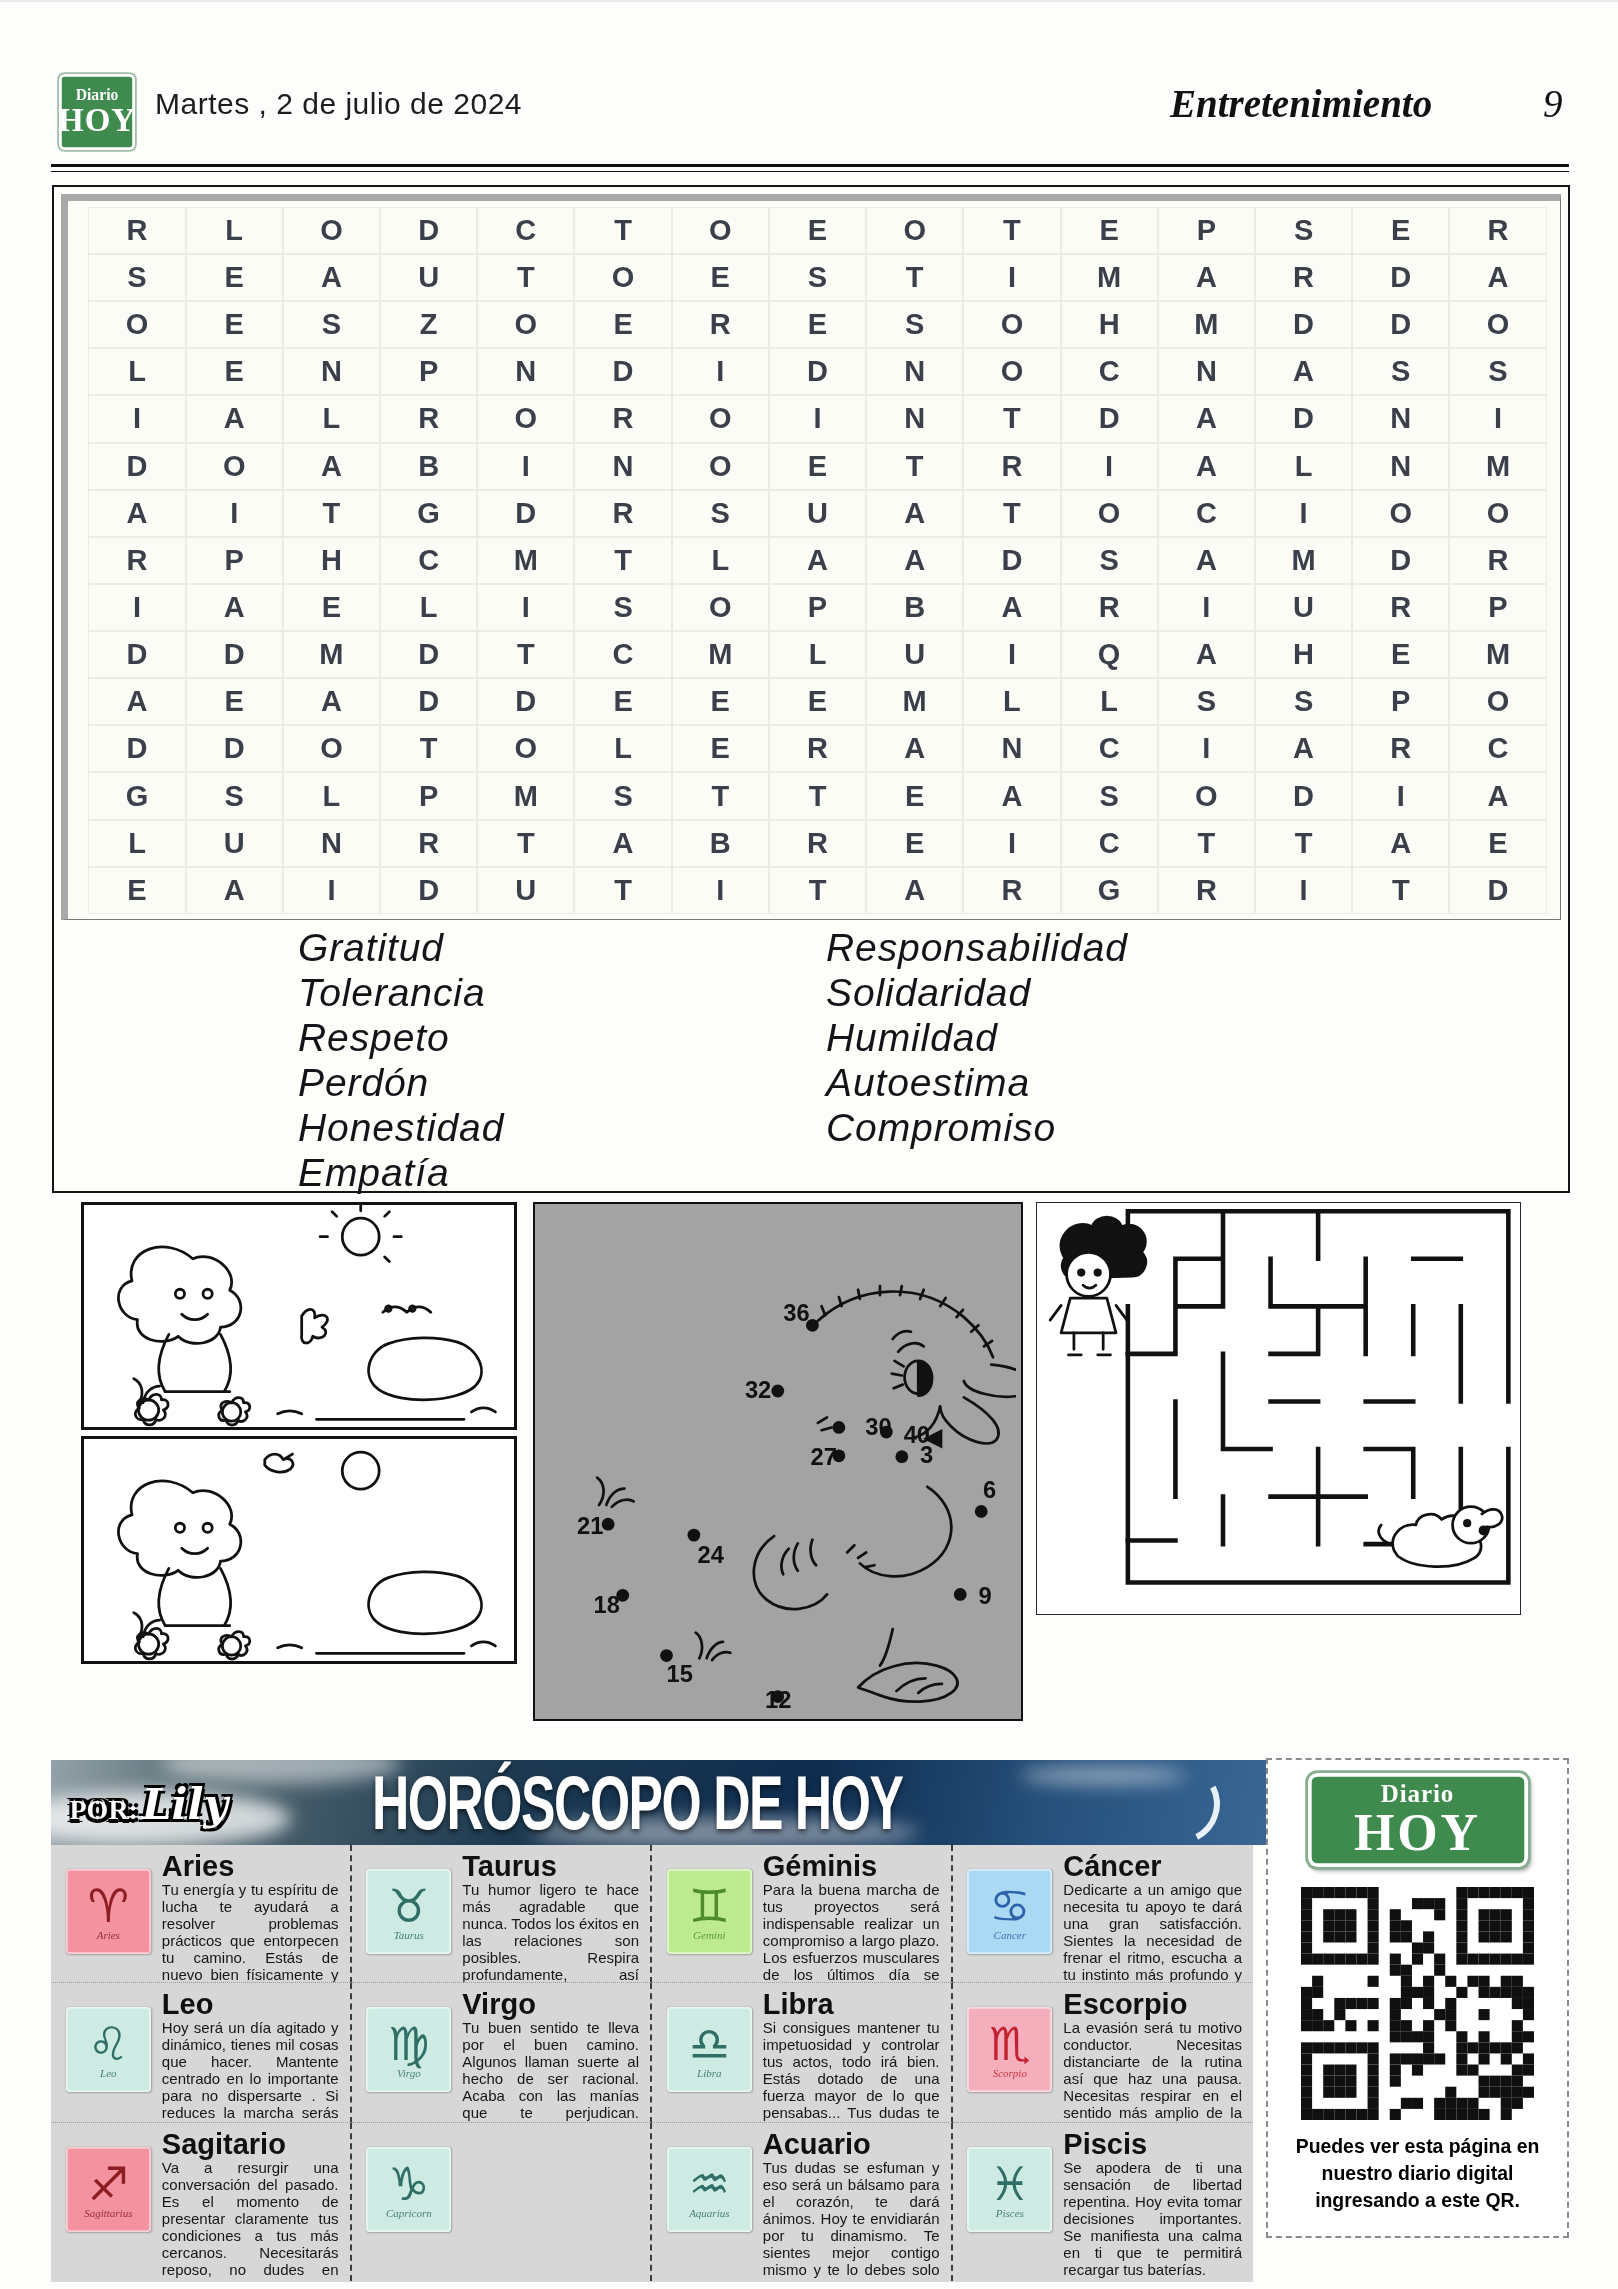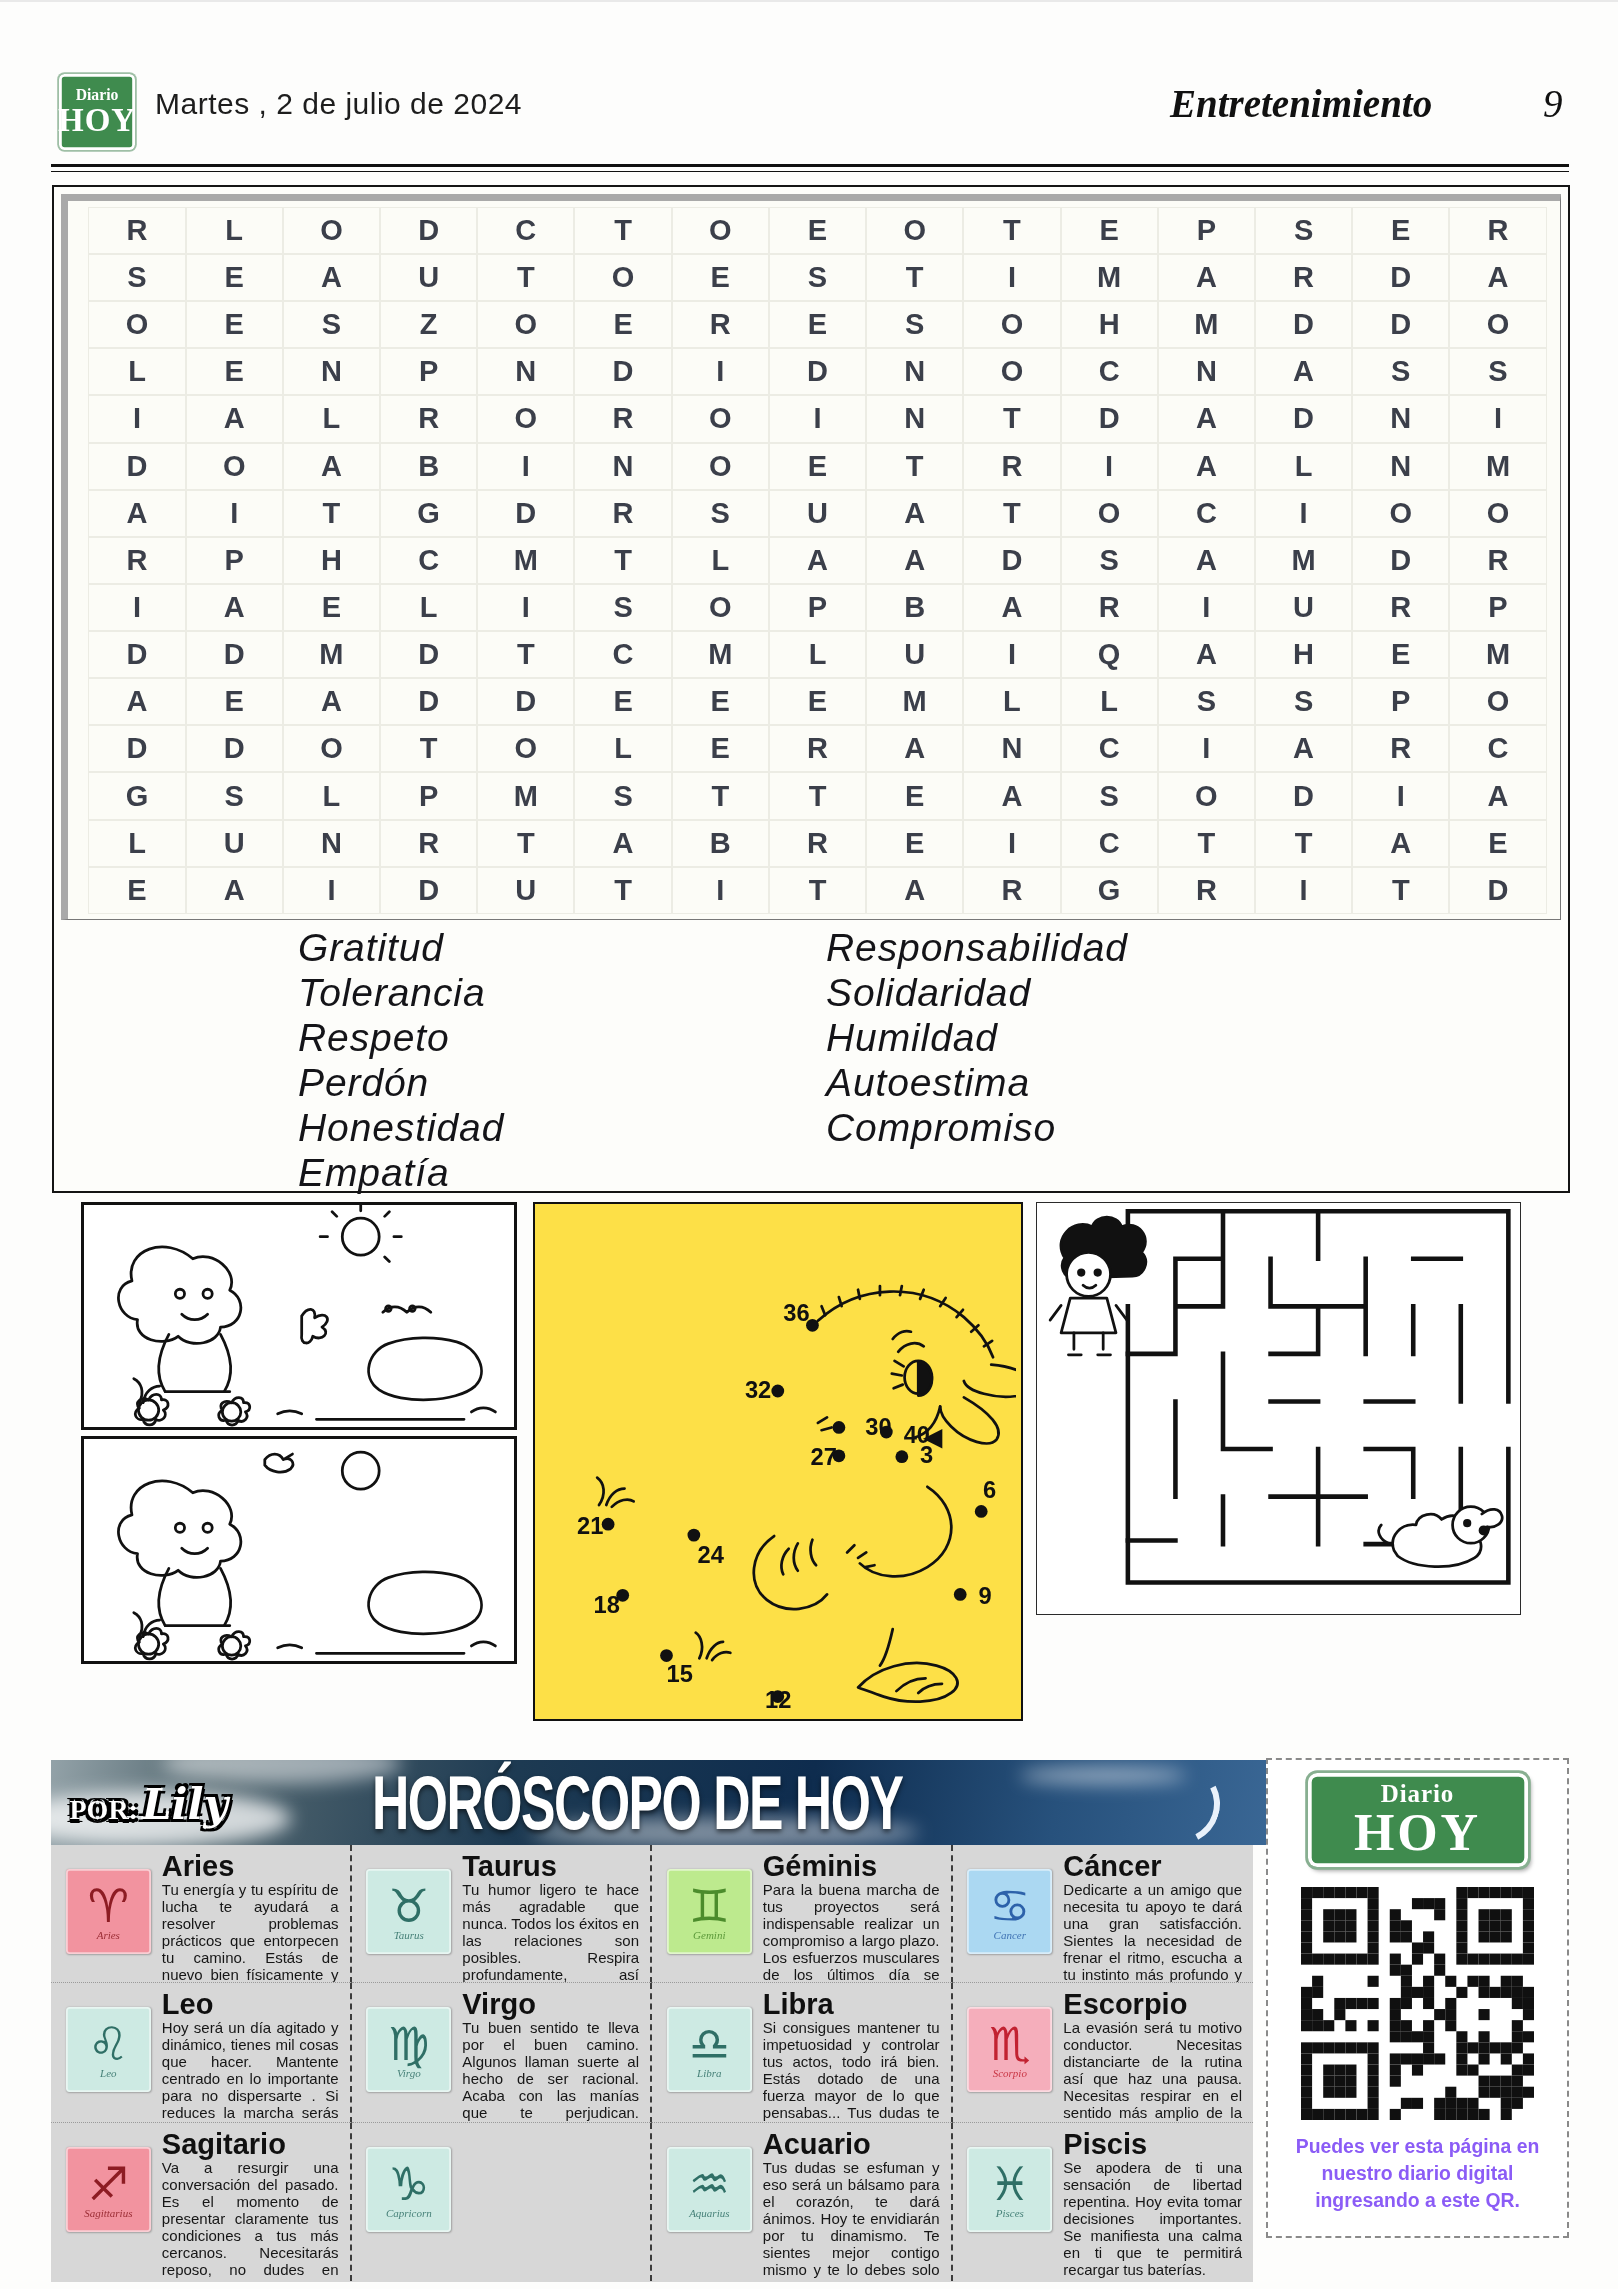--- a/index.html
+++ b/index.html
@@ -33,21 +33,21 @@
   .ws-col{position:absolute;top:0;list-style:none;margin:0;padding:0;
         font-size:39px;color:#141418;letter-spacing:0.9px;}
   .ws-col li{line-height:45px;font-style:italic;}
   .ws-col.left{left:244px;}
   .ws-col.right{left:772px;}
 
   
   .diff-box{position:absolute;left:81px;top:1200px;width:436px;}
   .diff-panel{border:3.7px solid #111;background:#fff;margin-bottom:5.5px;}
   .dots-box{position:absolute;left:533px;top:1200px;width:486px;height:515px;
-        border:2.8px solid #111;background:#fde047;}
+        border:2.8px solid #111;background:#a3a3a3;}
   .maze-box{position:absolute;left:1036px;top:1200px;width:483px;height:411px;
         border:1.8px solid #2a2a2a;background:#fff;}
   .dot-label{font-weight:bold;font-size:26px;fill:#111;font-family:"Liberation Sans",sans-serif;}
 
   
   .horo-banner{position:absolute;left:51px;top:1758px;width:1220px;height:85px;overflow:hidden;
         background:linear-gradient(100deg,#93a2a8 0%,#51666f 14%,#1d3a52 38%,#0e2c4e 62%,#27517c 82%,#3a6795 100%);}
   .cloud{position:absolute;background:#fff;border-radius:50%;filter:blur(9.2px);opacity:.75;}
   .cloud.c1{left:-37px;top:31px;width:277px;height:55px;}
   .cloud.c2{left:111px;top:-16.6px;width:240px;height:41px;opacity:.5;}
@@ -79,21 +79,21 @@
 
   
   .sidebar{position:absolute;left:1266px;top:1756px;width:303px;height:480px;background:#fff;
         border:2.8px dashed #8a8a8a;box-sizing:border-box;}
   .side-logo{width:220px;height:94px;margin:13px auto 5.5px;background:#3f8b4e;border-radius:9.2px;
         box-shadow:inset 0 0 0 3.7px #fff, 0 0 0 2.8px #88af91, 2.8px 3.7px 4.6px rgba(0,0,0,.35);
         display:flex;flex-direction:column;align-items:center;justify-content:center;}
   .side-logo .d{font-family:"Liberation Serif",serif;font-weight:bold;color:#fff;font-size:25px;line-height:26px;letter-spacing:0.9px;}
   .side-logo .h{font-family:"Liberation Serif",serif;font-weight:bold;color:#fff;font-size:52px;line-height:52px;letter-spacing:2.8px;}
   .qr-wrap{width:233px;margin:20px auto 13px;}
-  .qr-caption{font-weight:bold;font-size:19.4px;line-height:27px;text-align:center;padding:0 14.8px;color:#8b5cf6;}
+  .qr-caption{font-weight:bold;font-size:19.4px;line-height:27px;text-align:center;padding:0 14.8px;color:#000000;}
 
   svg{display:block;}
   .ink{stroke:#111;fill:none;stroke-width:3;stroke-linecap:round;stroke-linejoin:round;}
 </style>
 </head>
 <body>
 
 <div class="page">
 
   <div class="logo">

